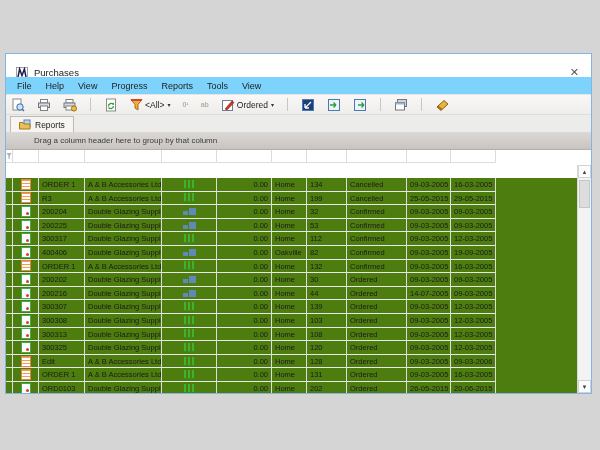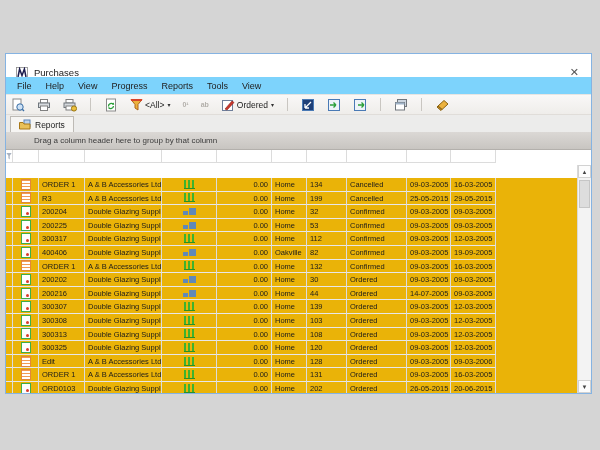--- a/index.html
+++ b/index.html
@@ -47,21 +47,21 @@
   .hc.hfill { flex:1 1 auto; border-right:none; }
   .hc.status-h { display:flex; justify-content:space-between; padding-right:4px; }
   .sort-tri { font-size:6px; color:#444; font-weight:normal; }
 
   .frow { display:flex; height:13px; background:#fff; }
   .fc { border-right:1px solid #dcdcdc; border-bottom:1px solid #dcdcdc; flex:0 0 auto; display:flex; align-items:center; justify-content:center; }
   .fc.ffill { flex:1 1 auto; border-right:none; border-bottom:none; }
   .filter-funnel { width:7px; height:7px; background:#a8b2c0; clip-path:polygon(0 0,100% 0,62% 48%,62% 100%,40% 82%,40% 48%); }
 
   .rows { position:absolute; top:28px; left:0; right:0; bottom:0; overflow:hidden; }
-  .row { display:flex; height:13.6px; font-size:7.5px; color:#1b1b1b; background:#eab308; }
+  .row { display:flex; height:13.6px; font-size:7.5px; color:#1b1b1b; background:#4d7c0f; }
   .c { border-right:1px solid #dcdcdc; border-bottom:1px solid #e7e7e7; padding:2px 3px 0; white-space:nowrap; overflow:hidden; flex:0 0 auto; }
   .c.center { display:flex; align-items:center; justify-content:center; padding:0; }
   .c.right { text-align:right; }
   .c.cfill { flex:1 1 auto; border-right:none; border-bottom:none; }
 
   
   .w-gut{width:7px; padding:0;} .w-type{width:26px;} .w-ref{width:46px;} .w-sup{width:77px;}
   .w-need{width:55px;} .w-disc{width:55px;} .w-site{width:35px;} .w-po{width:40px;}
   .w-status{width:60px;} .w-order{width:44px;} .w-due{width:45px;}
 

